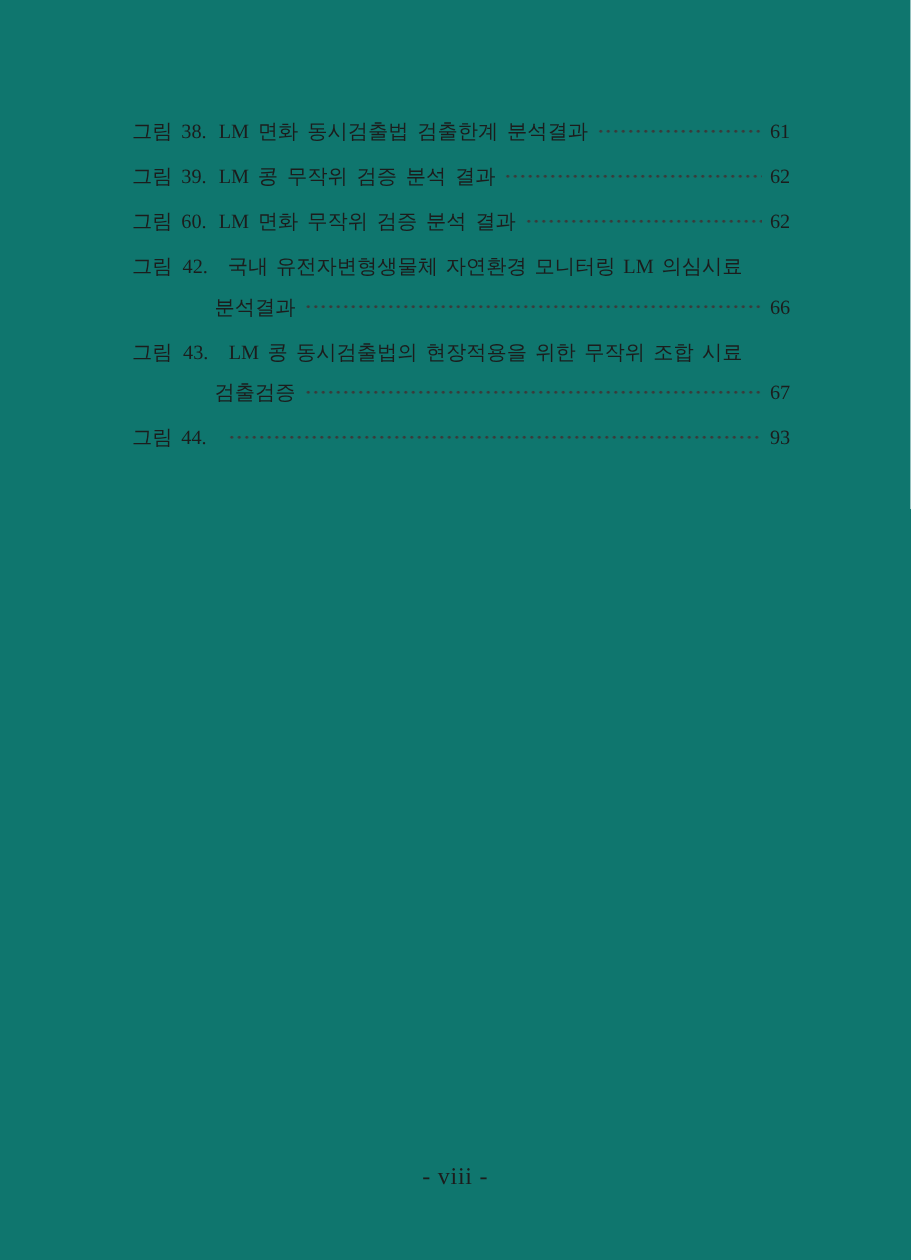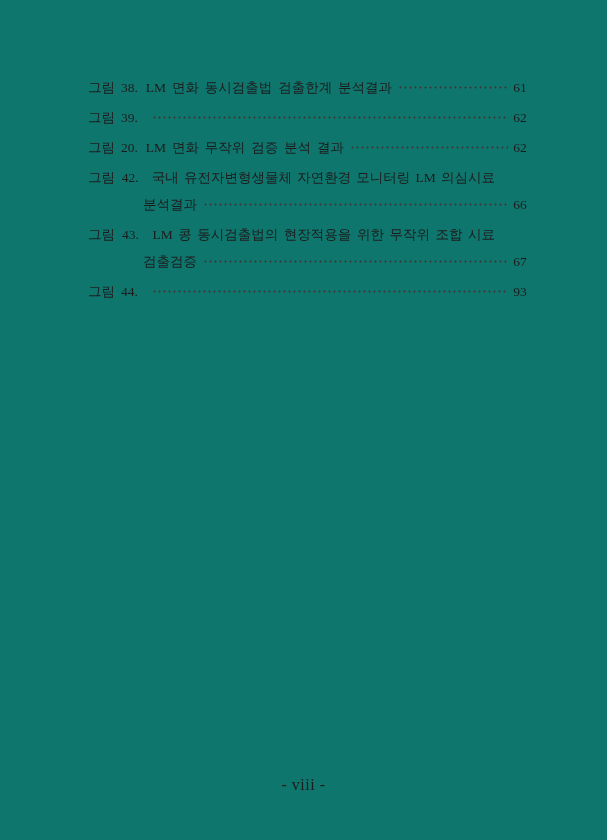--- a/index.html
+++ b/index.html
@@ -89,28 +89,29 @@
       <span class="label">그림 38.</span>
       <span class="title">LM 면화 동시검출법 검출한계 분석결과</span>
       <span class="leader"></span>
       <span class="pagenum">61</span>
     </div>
   </div>
 
   <div class="entry">
     <div class="row flexrow">
       <span class="label">그림 39.</span>
+      <span class="title">LM 콩 무작위 검증 분석 결과</span>
       <span class="leader"></span>
       <span class="pagenum">62</span>
     </div>
   </div>
 
   <div class="entry">
     <div class="row flexrow">
-      <span class="label">그림 20.</span>
+      <span class="label">그림 60.</span>
       <span class="title">LM 면화 무작위 검증 분석 결과</span>
       <span class="leader"></span>
       <span class="pagenum">62</span>
     </div>
   </div>
 
 
   <div class="entry">
     <div class="row justifyrow"><span class="label">그림 42.</span> <span class="title">국내 유전자변형생물체 자연환경 모니터링 LM 의심시료</span></div>
     <div class="row flexrow cont">

